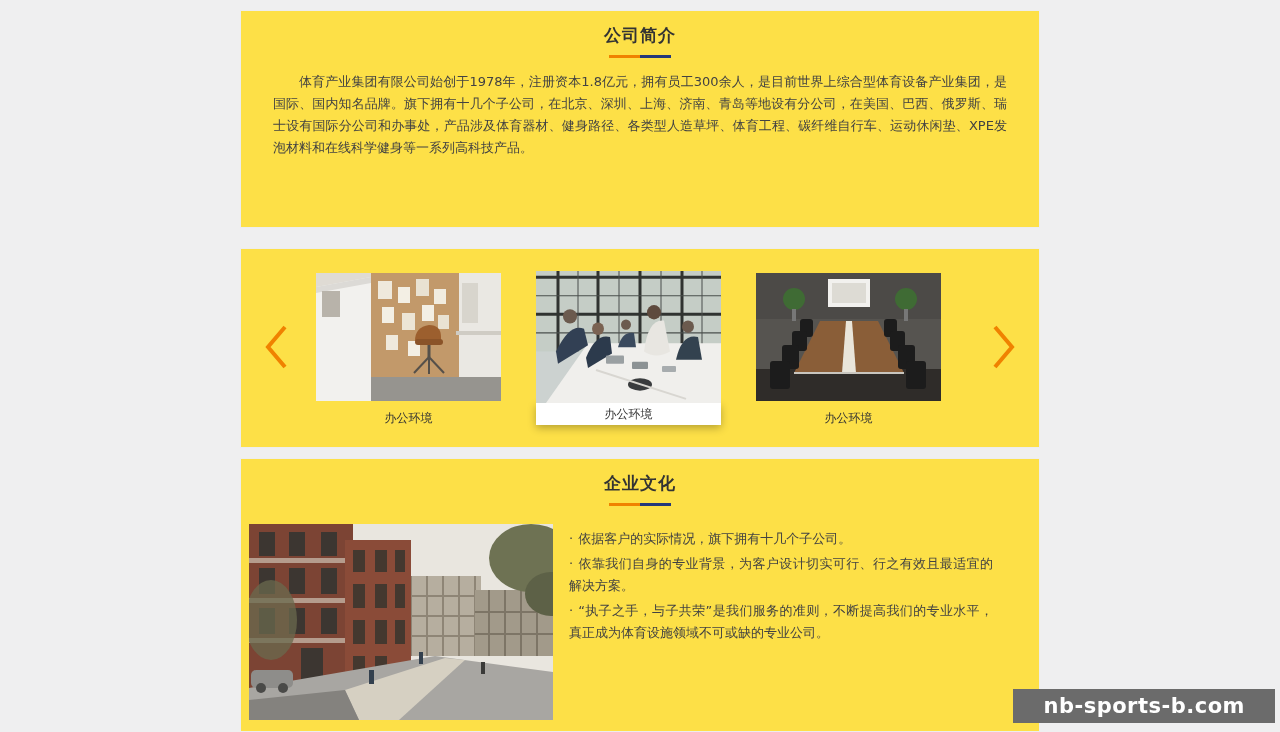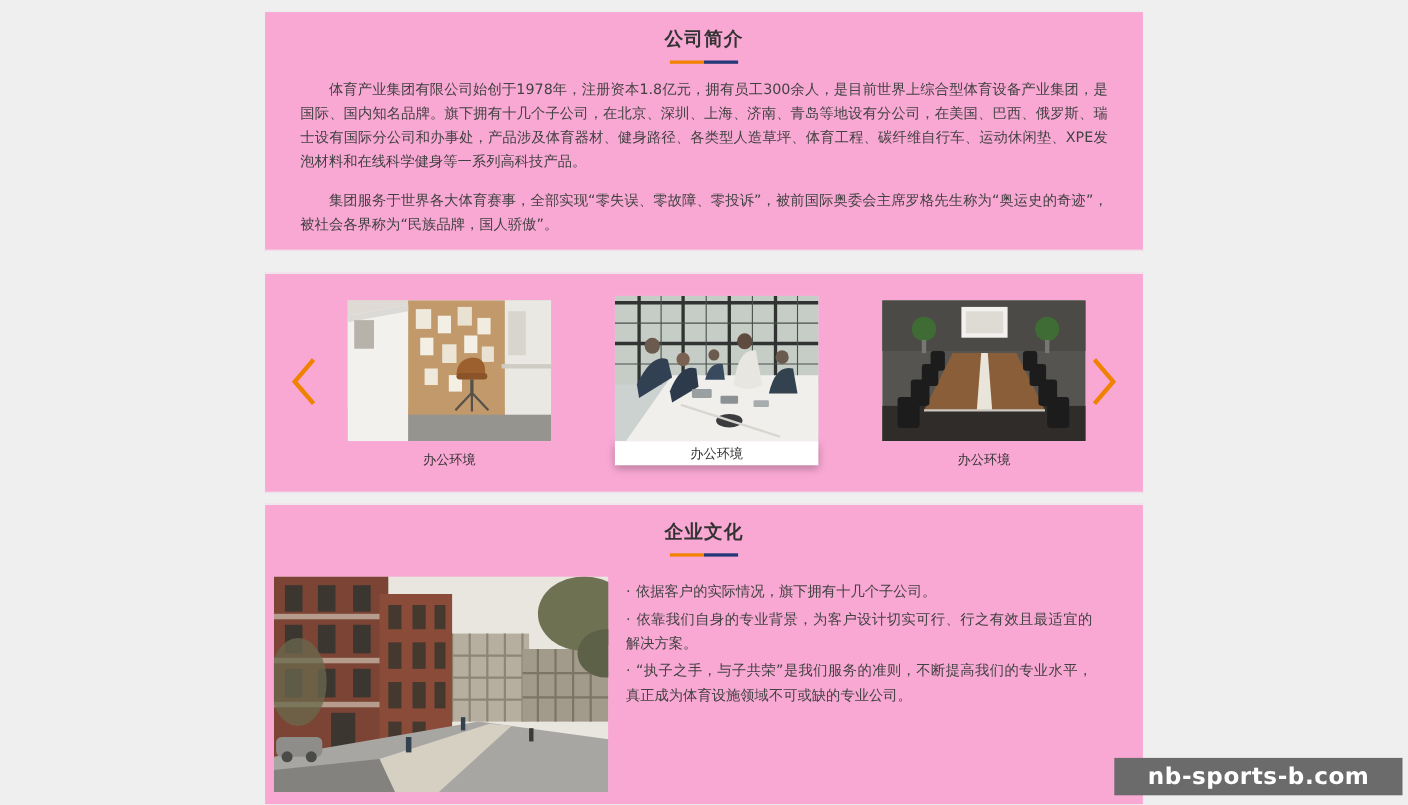--- a/index.html
+++ b/index.html
@@ -6,40 +6,40 @@
   html,body { margin:0; padding:0; }
   body {
     width:1280px; height:732px;
     background:#efeff0;
     font-family:"DejaVu Sans","Liberation Sans",sans-serif;
     color:#404040;
     overflow:hidden;
     position:relative;
   }
   .column { position:absolute; left:240px; top:0; width:800px; }
-  .card { background:#f9a8d4; border:1px solid #ededed; }
+  .card { background:#fde047; border:1px solid #ededed; }
 
   
   .section-head { text-align:center; padding-top:13px; }
   .section-title { font-size:17px; font-weight:bold; color:#333; letter-spacing:1px; }
   .underline { width:62px; height:3px; margin:8px auto 0; display:flex; }
   .underline .half-orange { flex:1; background:#f08200; }
   .underline .half-navy   { flex:1; background:#24387a; }
 
   
   .card-intro { margin-top:10px; height:218px; padding:0 32px; overflow:hidden; }
   .intro-text { margin-top:0; }
   .intro-text p {
     font-size:13px; line-height:22px; color:#424242;
     text-indent:2em; margin:13px 0; text-align:justify;
   }
 
   
   .card-carousel { margin-top:20px; height:200px; position:relative; }
-  .carousel-track { position:absolute; left:75px; top:24px; display:flex; gap:58px; }
+  .carousel-track { position:absolute; left:75px; top:24px; display:flex; gap:35px;align-items:flex-end; }
   .slide { width:185px; text-align:center; margin:0; }
   .slide .photo { width:185px; height:128px; display:block; background:#ddd; }
   .slide .cap { font-size:12px; color:#333; margin-top:10px; line-height:14px; }
   .slide.active { margin-top:-4px; }
   .slide.active .photo { height:132px; }
   .slide.active .cap {
     margin-top:0; background:#fff; height:22px; line-height:22px;
     box-shadow:0 3px 8px rgba(0,0,0,0.28);
   }
   .carousel-nav {
@@ -74,21 +74,20 @@
   <section class="card card-intro">
     <div class="section-head">
       <div class="section-title">公司简介</div>
       <div class="underline">
         <span class="half-orange"></span>
         <span class="half-navy"></span>
       </div>
     </div>
     <div class="intro-text">
       <p>体育产业集团有限公司始创于1978年，注册资本1.8亿元，拥有员工300余人，是目前世界上综合型体育设备产业集团，是国际、国内知名品牌。旗下拥有十几个子公司，在北京、深圳、上海、济南、青岛等地设有分公司，在美国、巴西、俄罗斯、瑞士设有国际分公司和办事处，产品涉及体育器材、健身路径、各类型人造草坪、体育工程、碳纤维自行车、运动休闲垫、XPE发泡材料和在线科学健身等一系列高科技产品。</p>
-      <p>集团服务于世界各大体育赛事，全部实现“零失误、零故障、零投诉”，被前国际奥委会主席罗格先生称为“奥运史的奇迹”，被社会各界称为“民族品牌，国人骄傲”。</p>
 
     </div>
   </section>
 
   <section class="card card-carousel">
 
     <button class="carousel-nav nav-prev">
       <span>
         <svg width="26" height="46" viewBox="0 0 26 46">
           <polyline points="22,3 5,23 22,43" fill="none" stroke="#f08200" stroke-width="4"></polyline>

